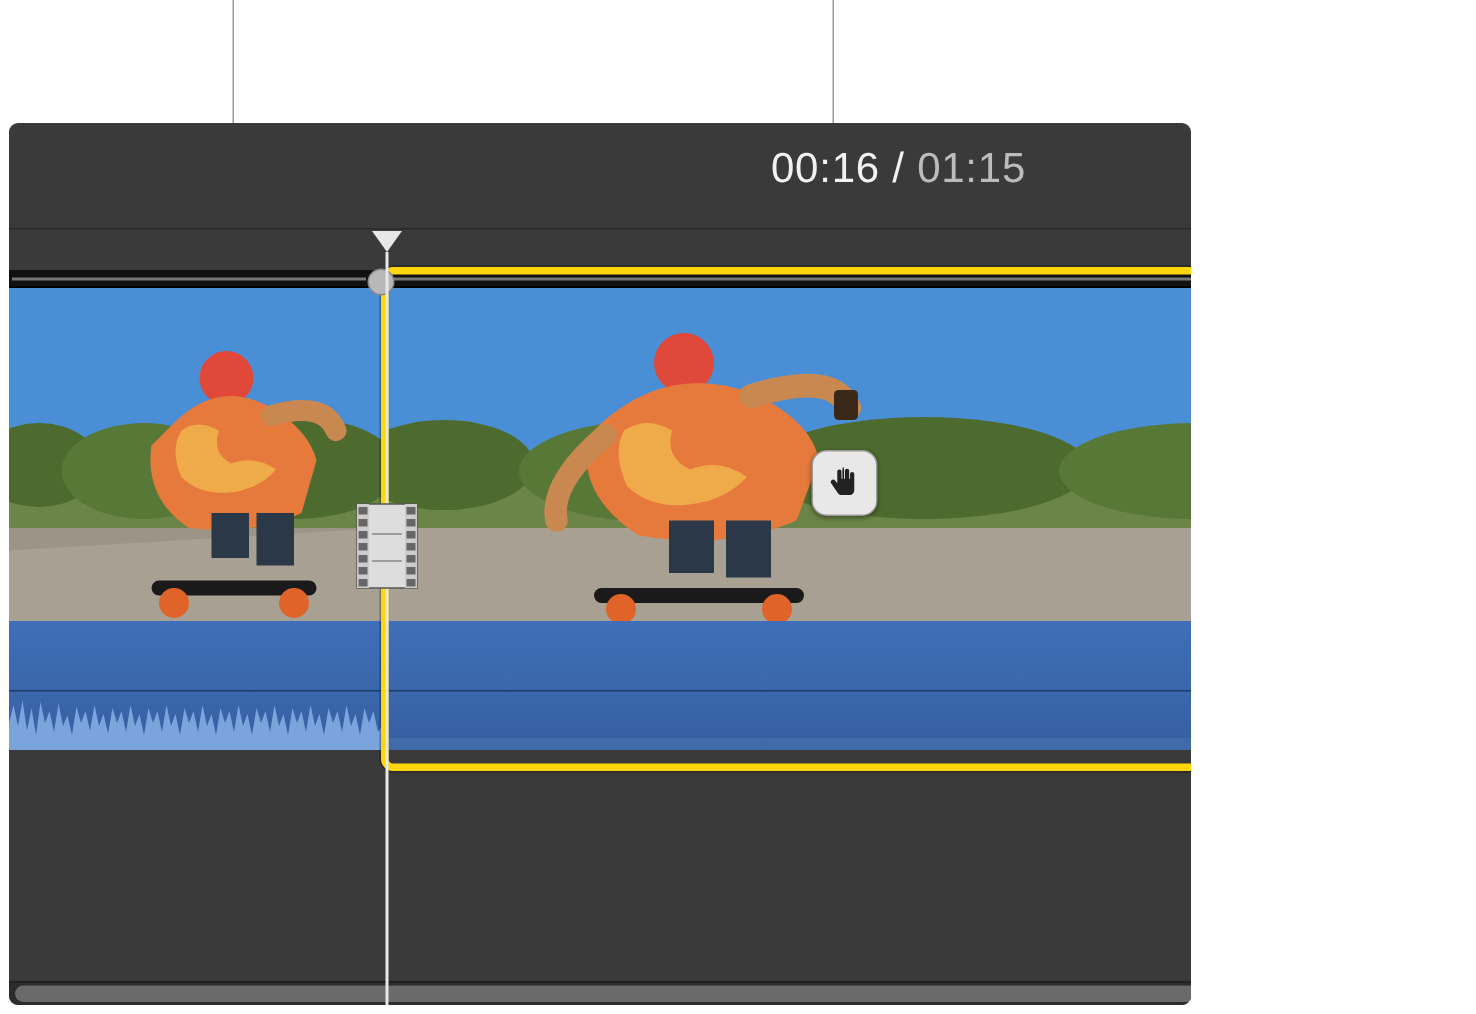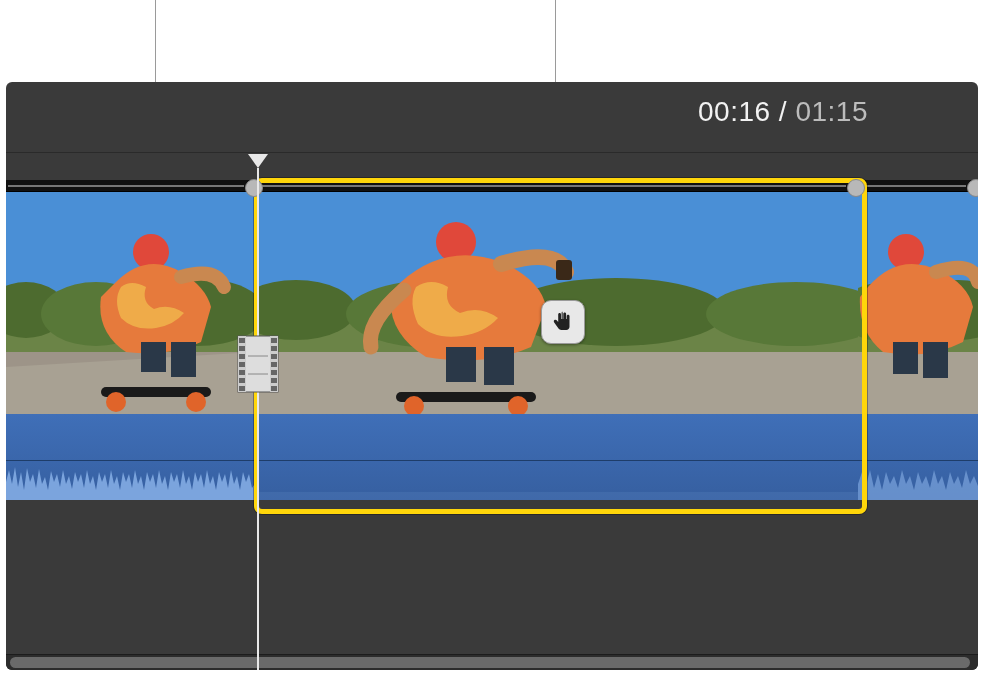--- a/index.html
+++ b/index.html
@@ -8,21 +8,21 @@
       height: 676px;
       background: #ffffff;
       font-family: -apple-system, BlinkMacSystemFont, "Helvetica Neue", sans-serif;
       position: relative;
       overflow: hidden;
     }
     .container {
       position: absolute;
       left: 6px;
       top: 82px;
-      width: 972px;
+      width: 788px;
       height: 588px;
       background: #3a3a3a;
       border-radius: 6px;
       overflow: hidden;
     }
     
     .callout-line {
       position: absolute;
       width: 1px;
       background: #9a9a9a;

